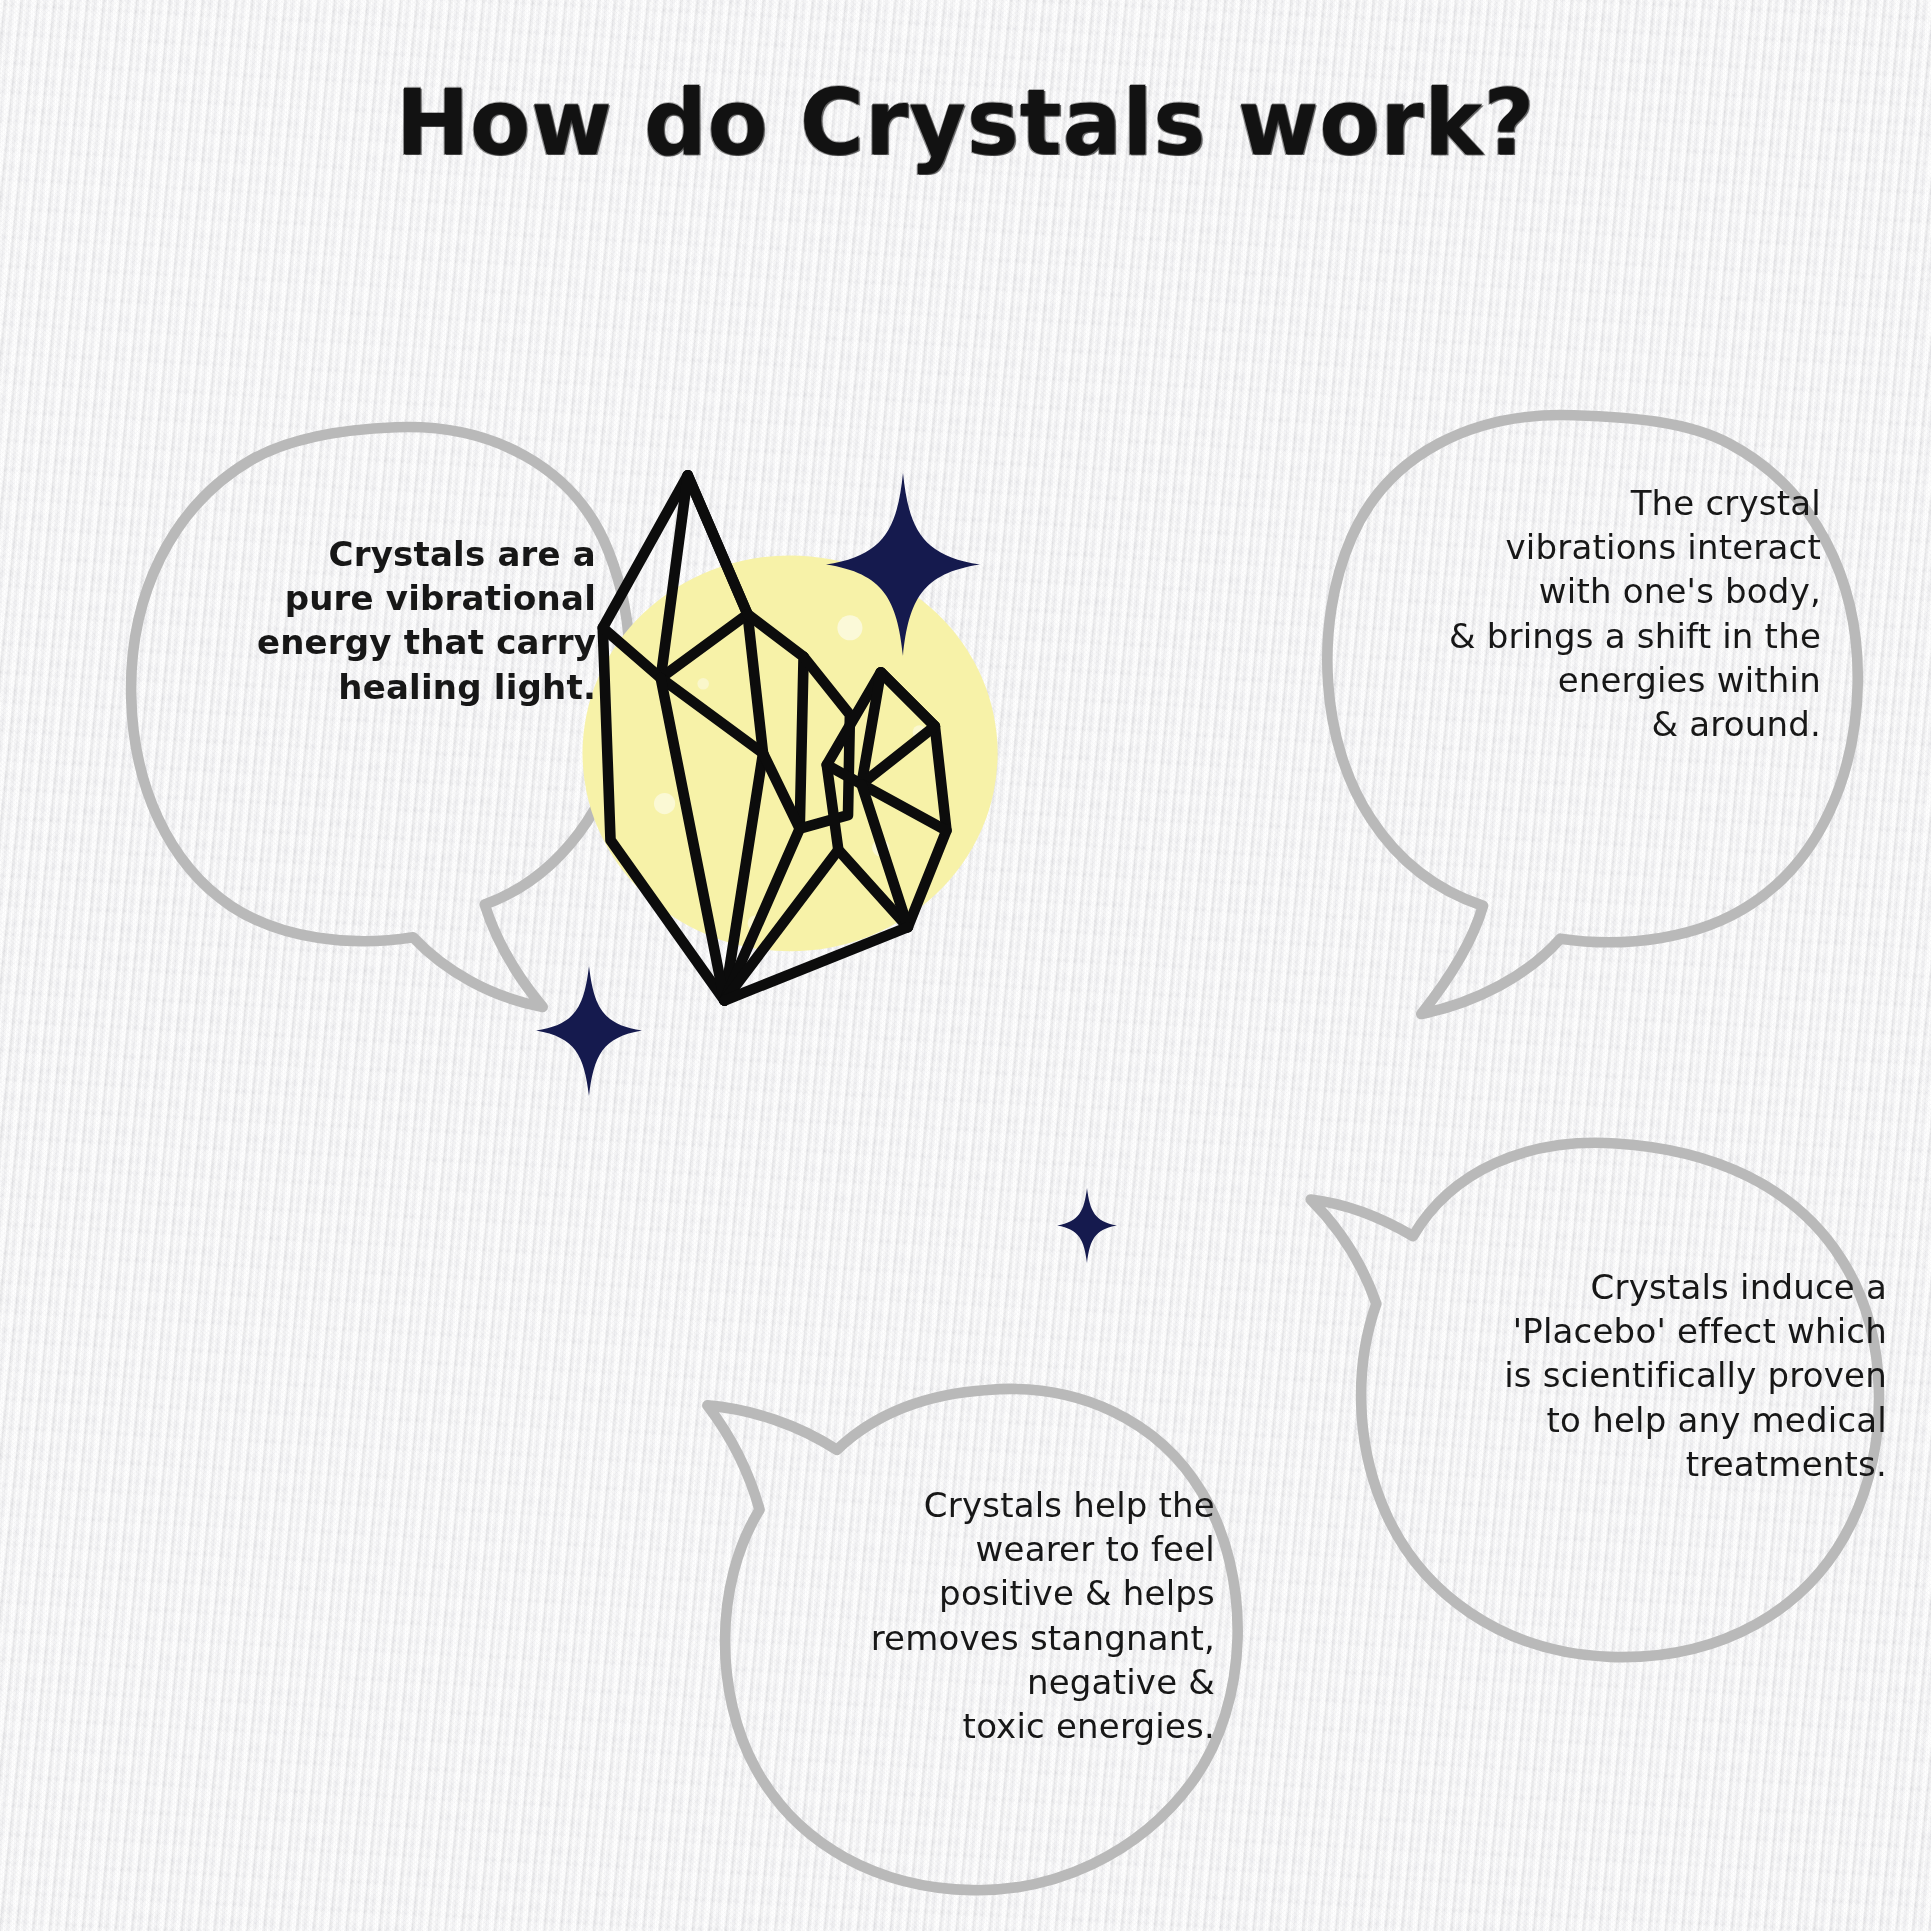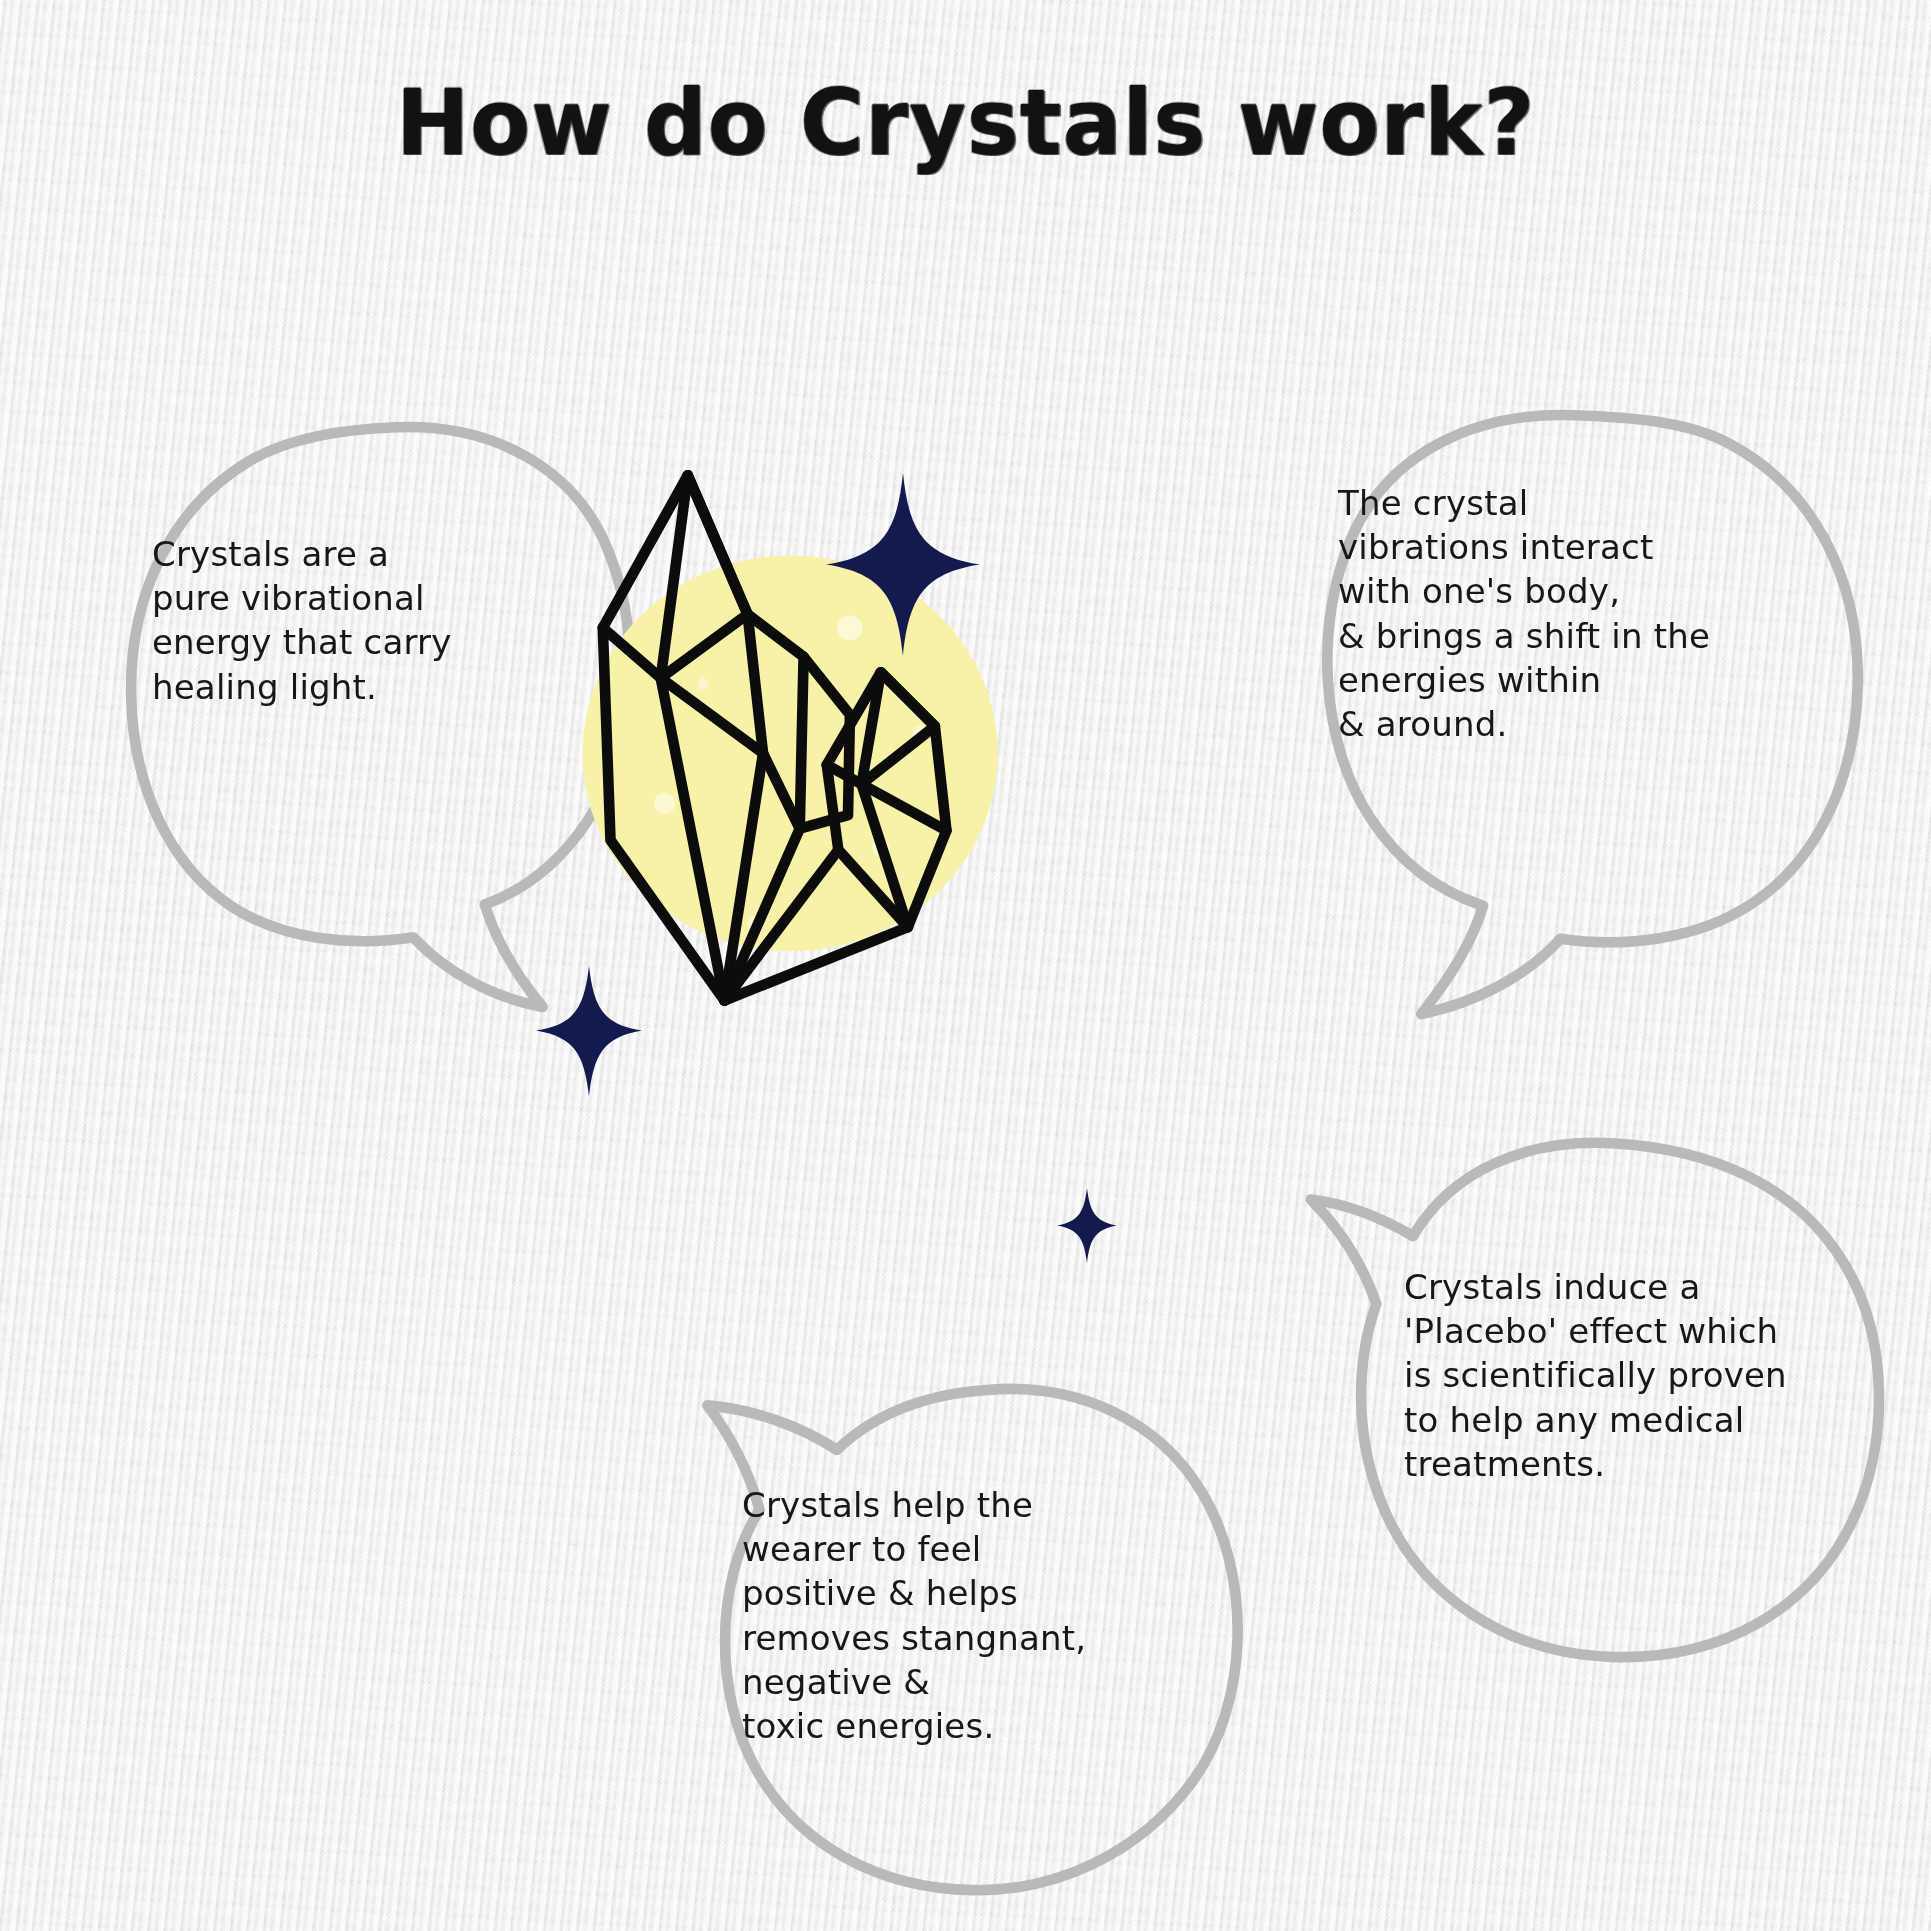--- a/index.html
+++ b/index.html
@@ -92,21 +92,21 @@
     position: absolute;
   }
   .bubble svg {
     position: absolute;
     top: 0;
     left: 0;
     overflow: visible;
   }
   .bubble-text {
     position: absolute;
-    text-align: left;
+    text-align: right;
     font-family: "DejaVu Sans", sans-serif;
     font-size: 34px;
     line-height: 1.30;
     color: #171717;
     letter-spacing: 0.2px;
     white-space: pre-line;
     z-index: 4;
   }
 
   
@@ -125,21 +125,21 @@
 </head>
 <body>
 
 <div id="canvas">
 
   <div id="paper-texture"></div>
   <div id="paper-grain"></div>
 
   <div id="title">How do Crystals work?</div>
 
-  <div class="bubble" style="left:106px; top:406px; width:541px; height:599px;">
+  <div class="bubble" style="left:106px; top:406px; width:541px; height:599px;font-weight:bold;">
     <svg width="541" height="599" viewBox="0 0 560 620">
       <path d="M300,22 C400,18 486,64 520,150 C556,240 548,356 498,430
                C470,472 436,500 392,516
                C402,548 422,586 452,622
                C398,612 350,584 318,550
                C254,560 182,552 130,518
                C64,474 28,392 26,300
                C24,196 68,104 150,56 C192,32 246,24 300,22 Z" fill="none" stroke="#b9b9b9" stroke-width="11" stroke-linejoin="round" stroke-linecap="round"></path>
     </svg>
     <div class="bubble-text" style="left:46px; top:126px; width:444px;">Crystals are a

